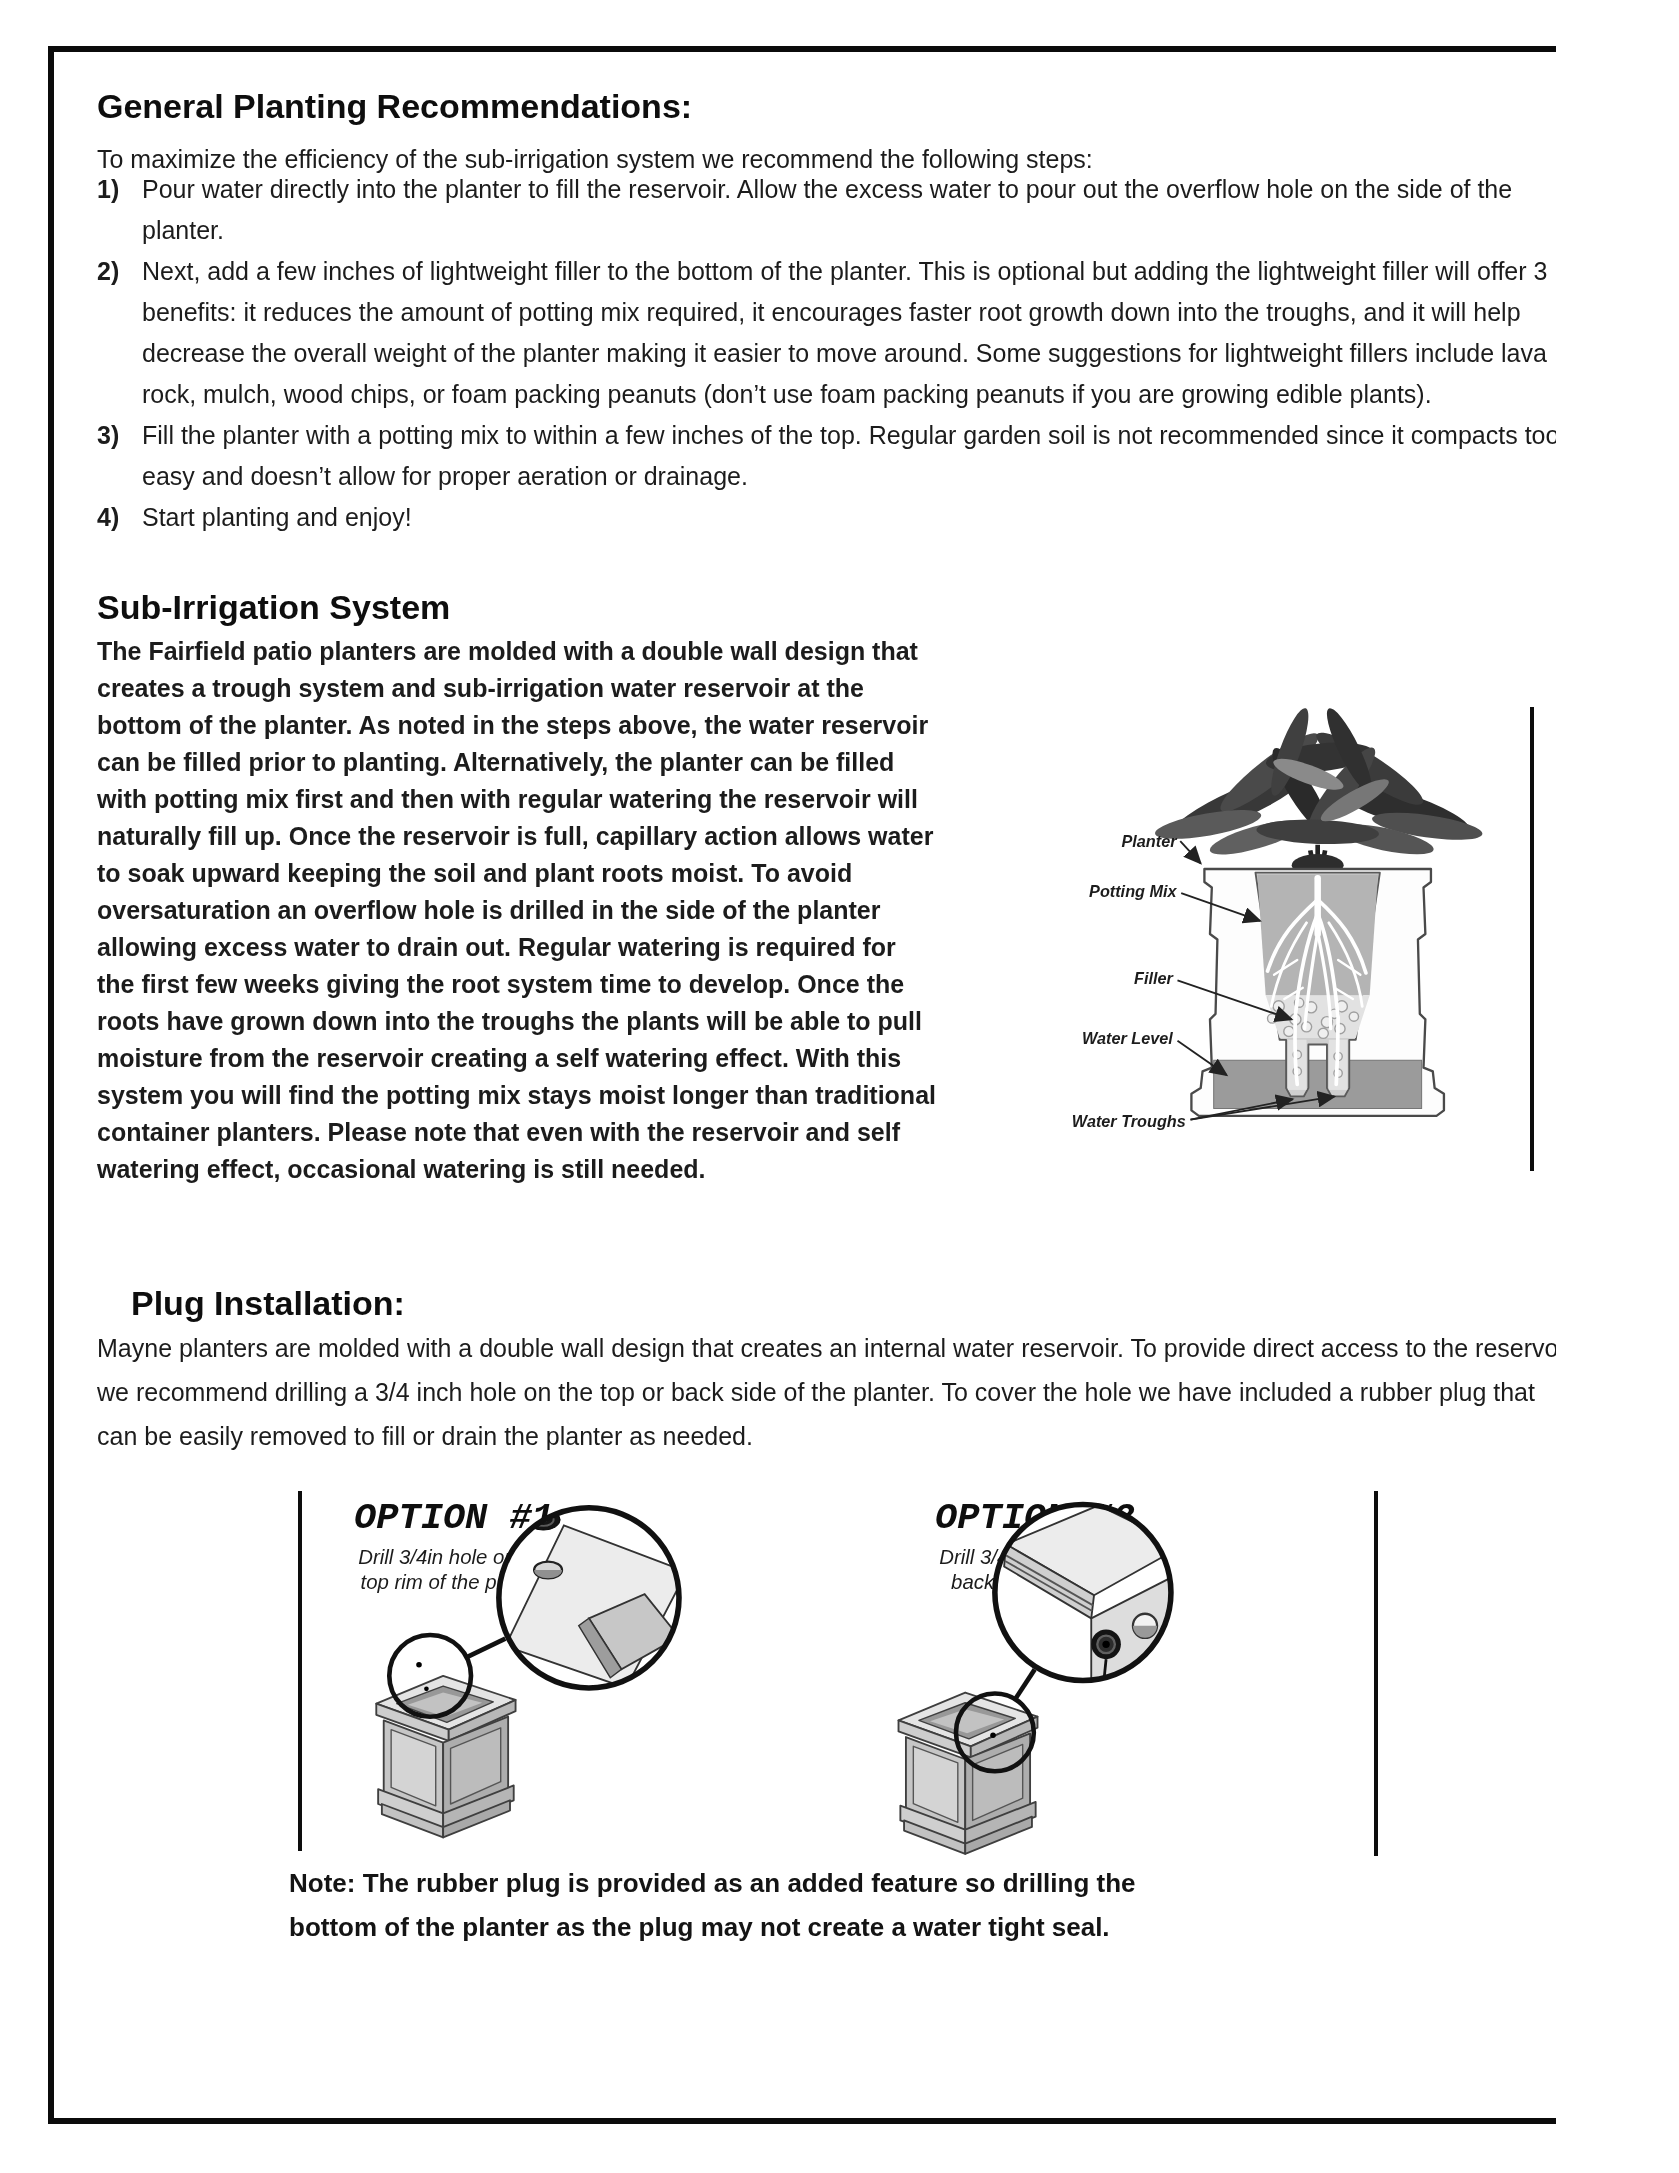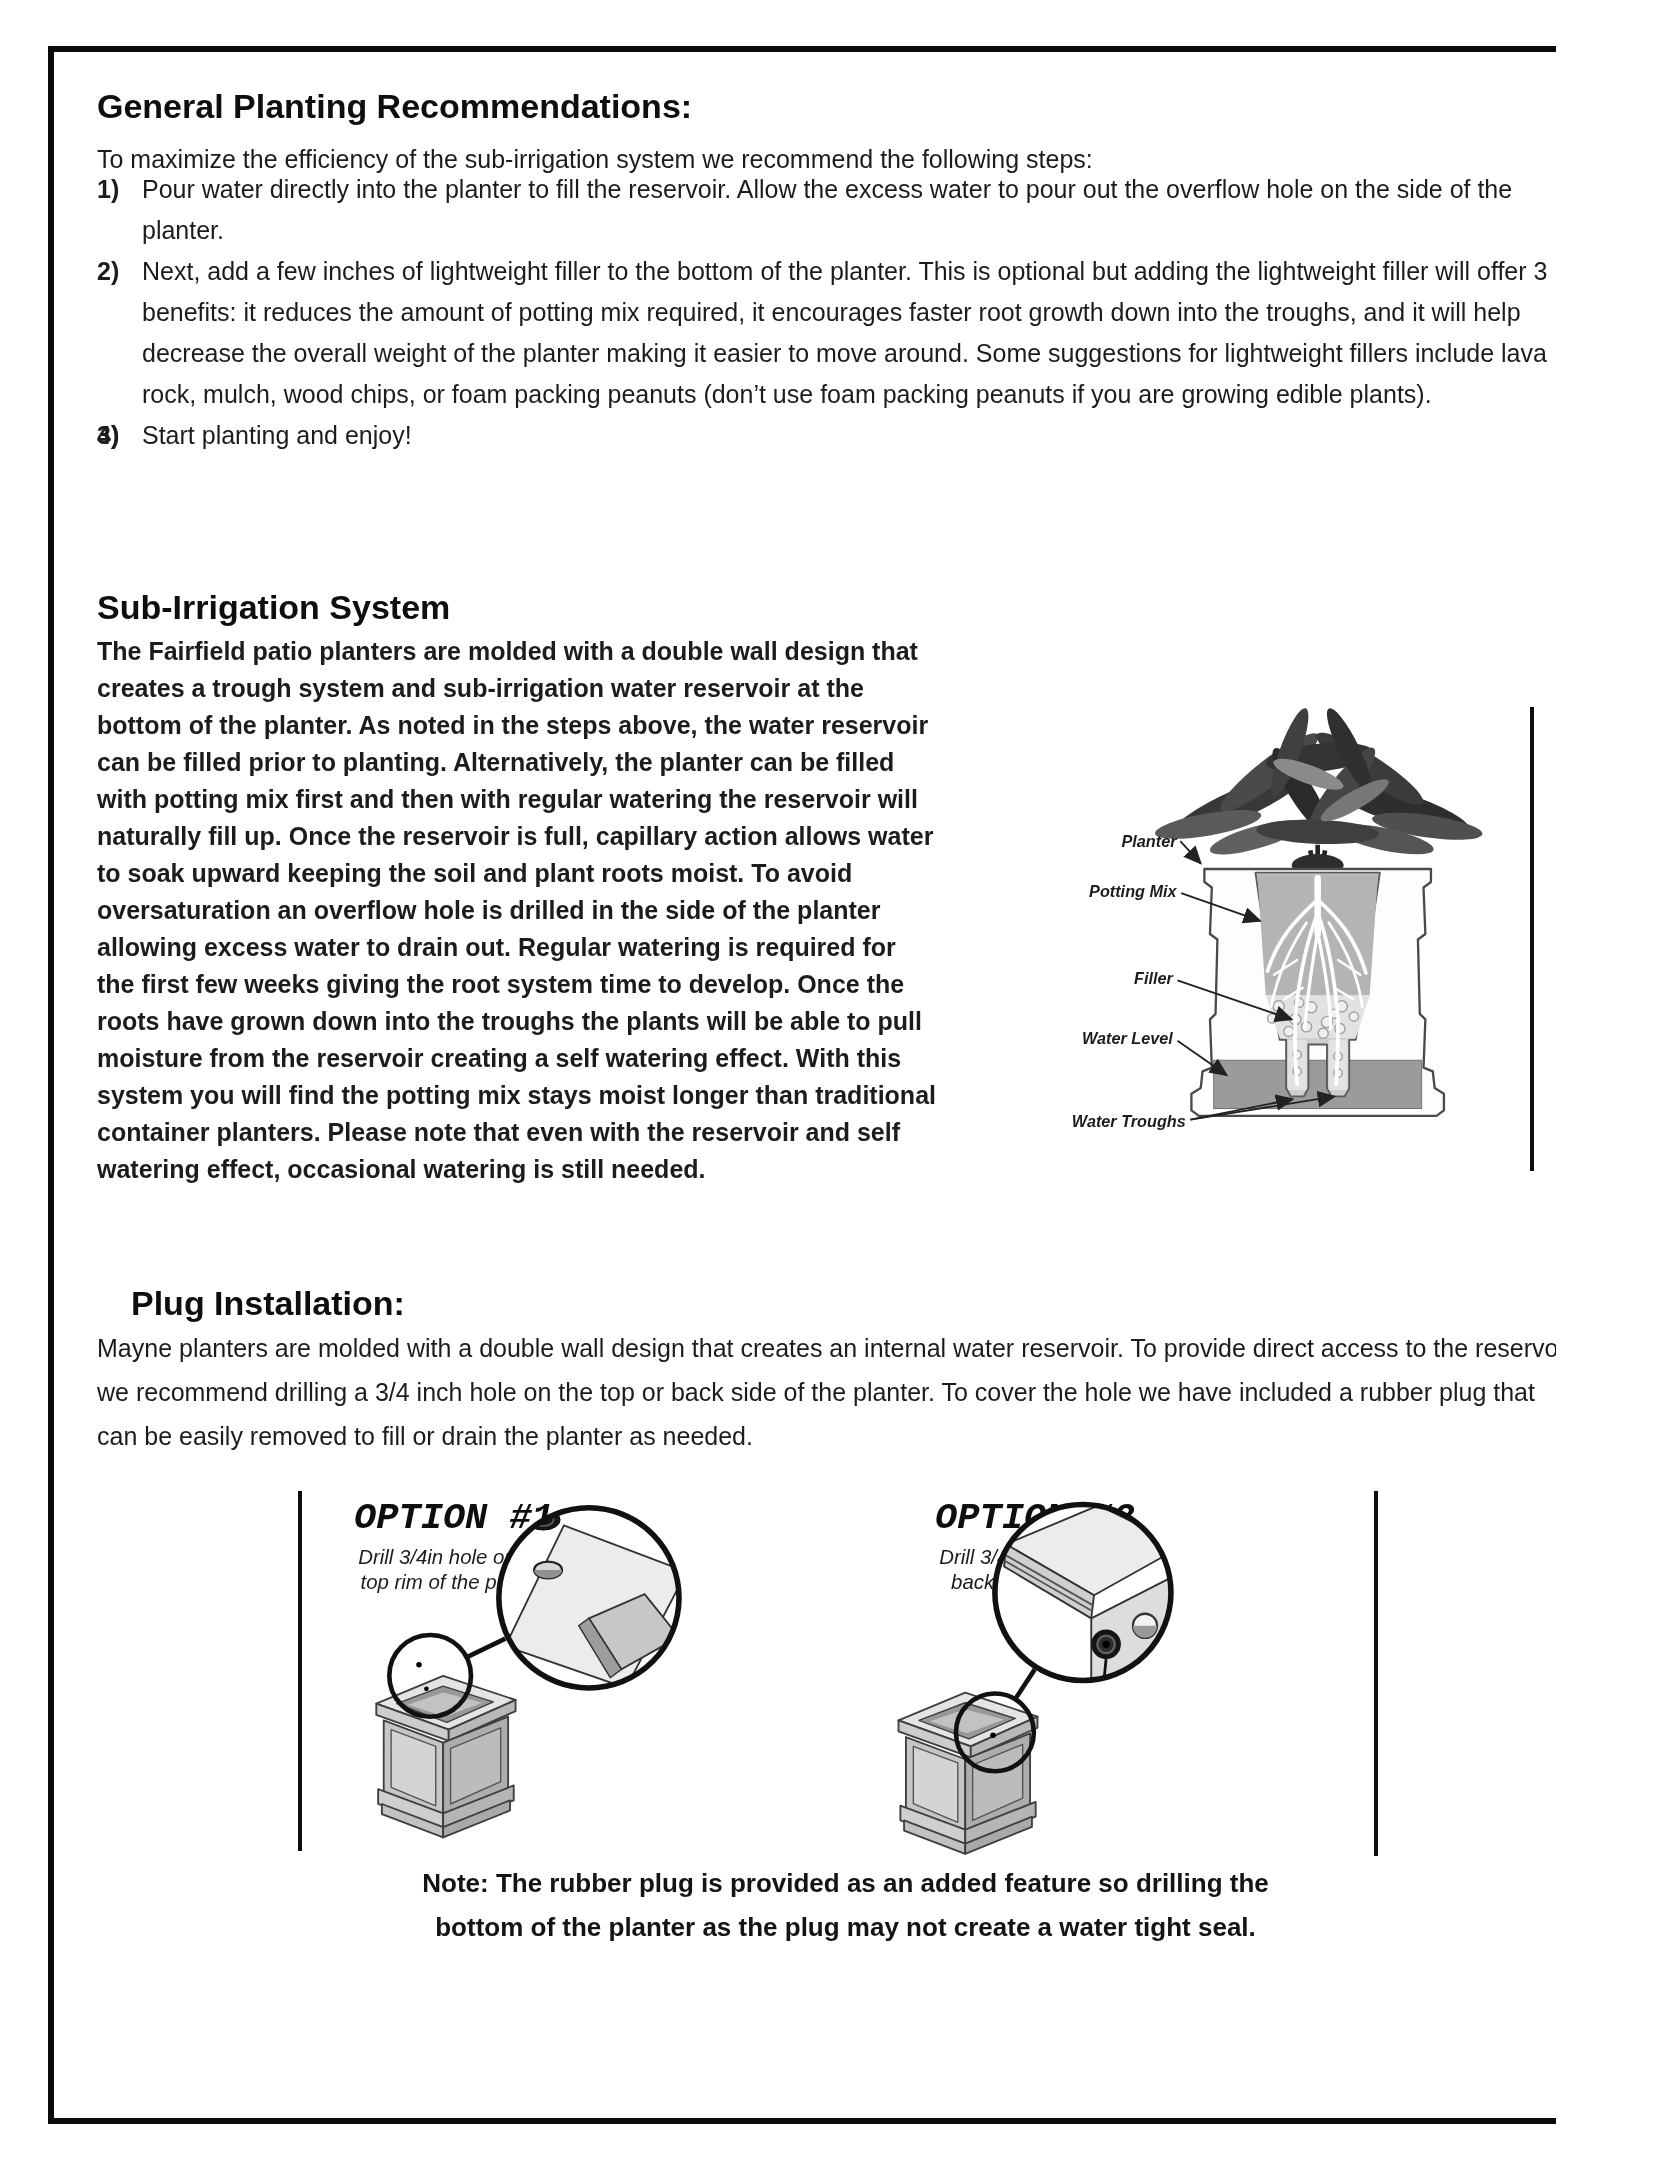--- a/index.html
+++ b/index.html
@@ -19,21 +19,21 @@
   #plug-body{position:absolute;left:97px;top:1326px;width:1484px;line-height:44px;}
   .vrule{position:absolute;width:3.7px;background:#0d0d0d;}
   #rule-diagram{left:1530px;top:707px;height:464px;}
   #rule-fig-left{left:298px;top:1491px;height:360px;}
   #rule-fig-right{left:1374px;top:1491px;height:365px;}
   .opt-text{position:absolute;width:306px;text-align:center;}
   .opt-title{font-size:37px;font-weight:bold;font-style:italic;color:#0e0e0e;font-family:Liberation Mono, monospace;}
   .opt-sub{font-size:20.4px;font-style:italic;line-height:25px;margin-top:5.6px;color:#1c1c1c;}
   #opt1-text{left:301px;top:1497px;}
   #opt2-text{left:882px;top:1497px;}
-  #note{position:absolute;left:289px;top:1861px;width:1113px;text-align:center;
+  #note{position:absolute;left:289px;top:1861px;width:1113px;
         font-size:26px;font-weight:bold;line-height:44px;color:#141414;}
   svg{position:absolute;overflow:visible;}
   .diagram-label{font-family:"Liberation Sans",sans-serif;font-size:17.5px;font-weight:bold;
         font-style:italic;fill:#1d1d1d;}
 </style>
 </head>
 <body>
 
 <div id="page">
   <div id="border-frame"></div>
@@ -45,20 +45,21 @@
     <div class="step body-text">
       <span class="step-num">1)</span>
       <span>Pour water directly into the planter to fill the reservoir. Allow the excess water to pour out the overflow hole on the side of the planter.</span>
     </div>
     <div class="step body-text">
       <span class="step-num">2)</span>
       <span>Next, add a few inches of lightweight filler to the bottom of the planter. This is optional but adding the lightweight filler will offer 3 benefits: it reduces the amount of potting mix required, it encourages faster root growth down into the troughs, and it will help decrease the overall weight of the planter making it easier to move around. Some suggestions for lightweight fillers include lava rock, mulch, wood chips, or foam packing peanuts (don’t use foam packing peanuts if you are growing edible plants).</span>
     </div>
     <div class="step body-text">
       <span class="step-num">3)</span>
+      <span>Fill the planter with a potting mix to within a few inches of the top. Regular garden soil is not recommended since it compacts too easy and doesn’t allow for proper aeration or drainage.</span>
     </div>
     <div class="step body-text">
       <span class="step-num">4)</span>
       <span>Start planting and enjoy!</span>
     </div>
   </div>
 
   <div class="h1" id="sub-heading" style="position:absolute;">Sub-Irrigation System</div>
   <div id="sub-body" class="body-text">The Fairfield patio planters are molded with a double wall design that creates a trough system and sub-irrigation water reservoir at the bottom of the planter. As noted in the steps above, the water reservoir can be filled prior to planting. Alternatively, the planter can be filled with potting mix first and then with regular watering the reservoir will naturally fill up. Once the reservoir is full, capillary action allows water to soak upward keeping the soil and plant roots moist. To avoid oversaturation an overflow hole is drilled in the side of the planter allowing excess water to drain out. Regular watering is required for the first few weeks giving the root system time to develop. Once the roots have grown down into the troughs the plants will be able to pull moisture from the reservoir creating a self watering effect. With this system you will find the potting mix stays moist longer than traditional container planters. Please note that even with the reservoir and self watering effect, occasional watering is still needed.</div>
 

